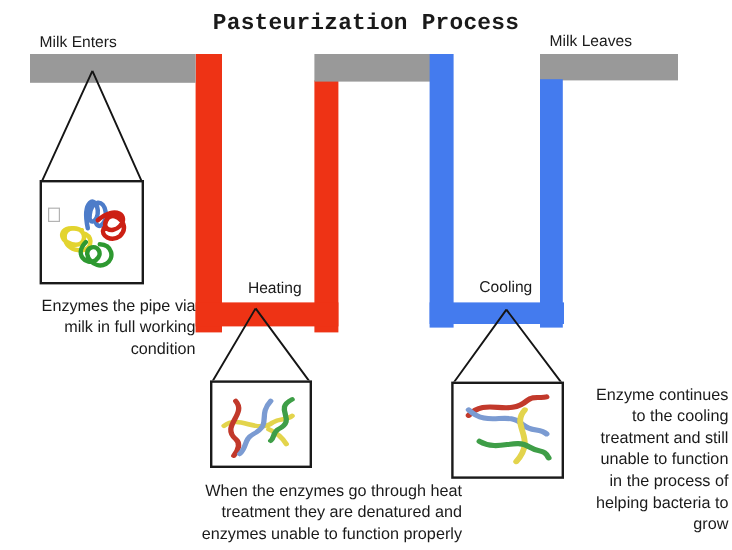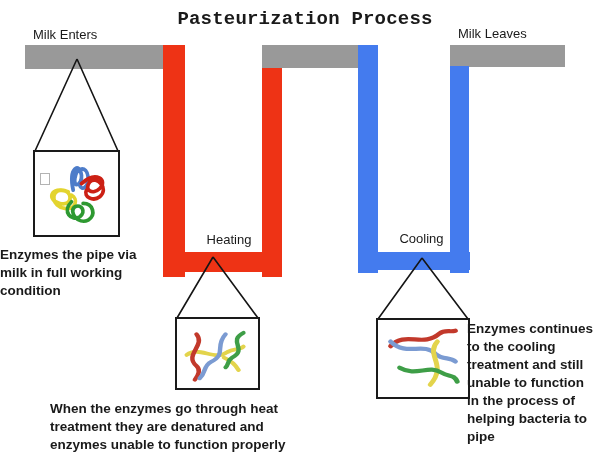--- a/index.html
+++ b/index.html
@@ -20,21 +20,21 @@
   .callout-svg { position:absolute; left:0; top:0; width:610px; height:458px; pointer-events:none; }
   .magbox {
     position:absolute; background:#ffffff; border:2px solid #1a1a1a;
     box-sizing:border-box;
   }
   .magbox svg { width:100%; height:100%; display:block; }
   .artifact-square {
     position:absolute; left:5px; top:21px; width:8px; height:10px;
     border:1px solid #b3b3b3; background:#fff;
   }
-  .caption { position:absolute; font-size:13.5px; line-height:18px; text-align:left;font-weight:bold; }
+  .caption { position:absolute; font-size:13.5px; line-height:18px; text-align:right; }
 </style>
 </head>
 <body>
 
 <div class="canvas">
 
   <h1 class="title">Pasteurization Process</h1>
 
   <div class="pipe-label" style="left:33px; top:27px;text-align:center;">Milk Enters</div>
   <div class="pipe-label" style="left:458px; top:26px;">Milk Leaves</div>
@@ -103,22 +103,22 @@
     <div>condition</div>
   </div>
 
   <div class="caption" style="left:50px; top:400px; width:335px;">
     <div>When the enzymes go through heat</div>
     <div>treatment they are denatured and</div>
     <div>enzymes unable to function properly</div>
   </div>
 
   <div class="caption" style="left:467px; top:320px; width:140px;">
-    <div>Enzymes continues</div>
+    <div>Enzyme continues</div>
     <div>to the cooling</div>
     <div>treatment and still</div>
     <div>unable to function</div>
     <div>in the process of</div>
     <div>helping bacteria to</div>
-    <div>pipe</div>
+    <div>grow</div>
   </div>
 
 </div>
 
 </body></html>

